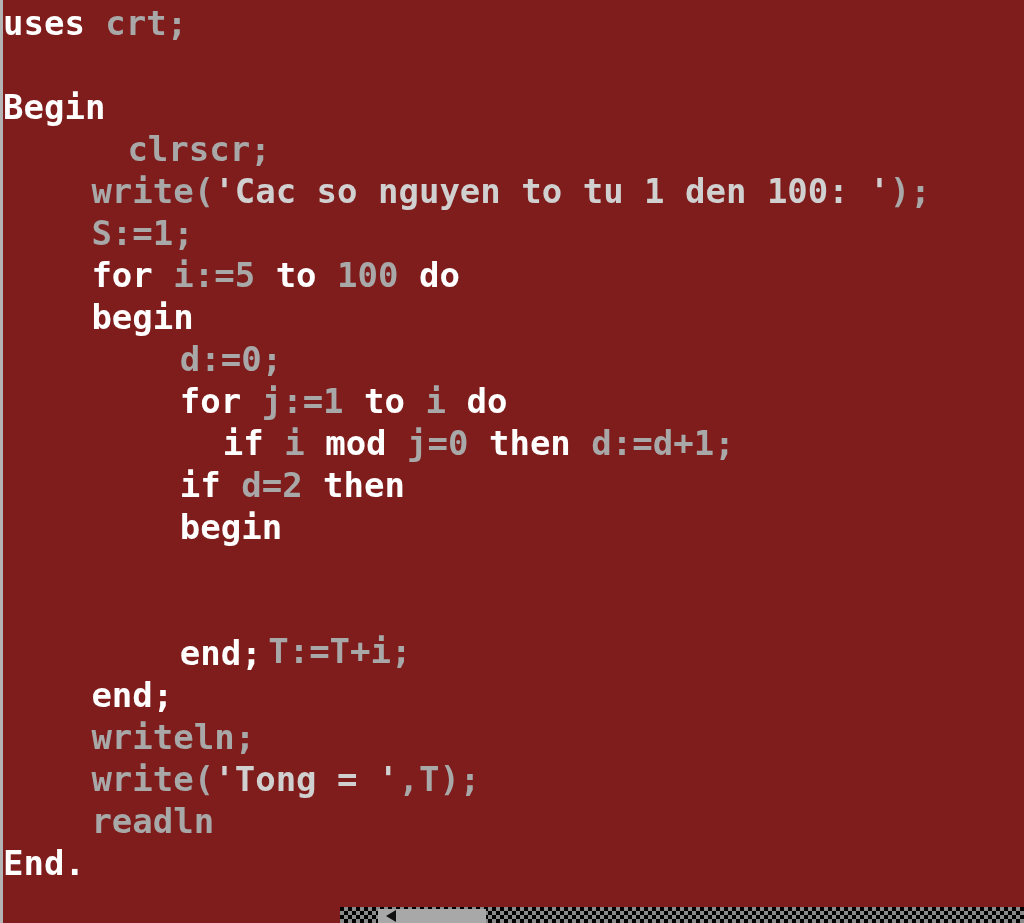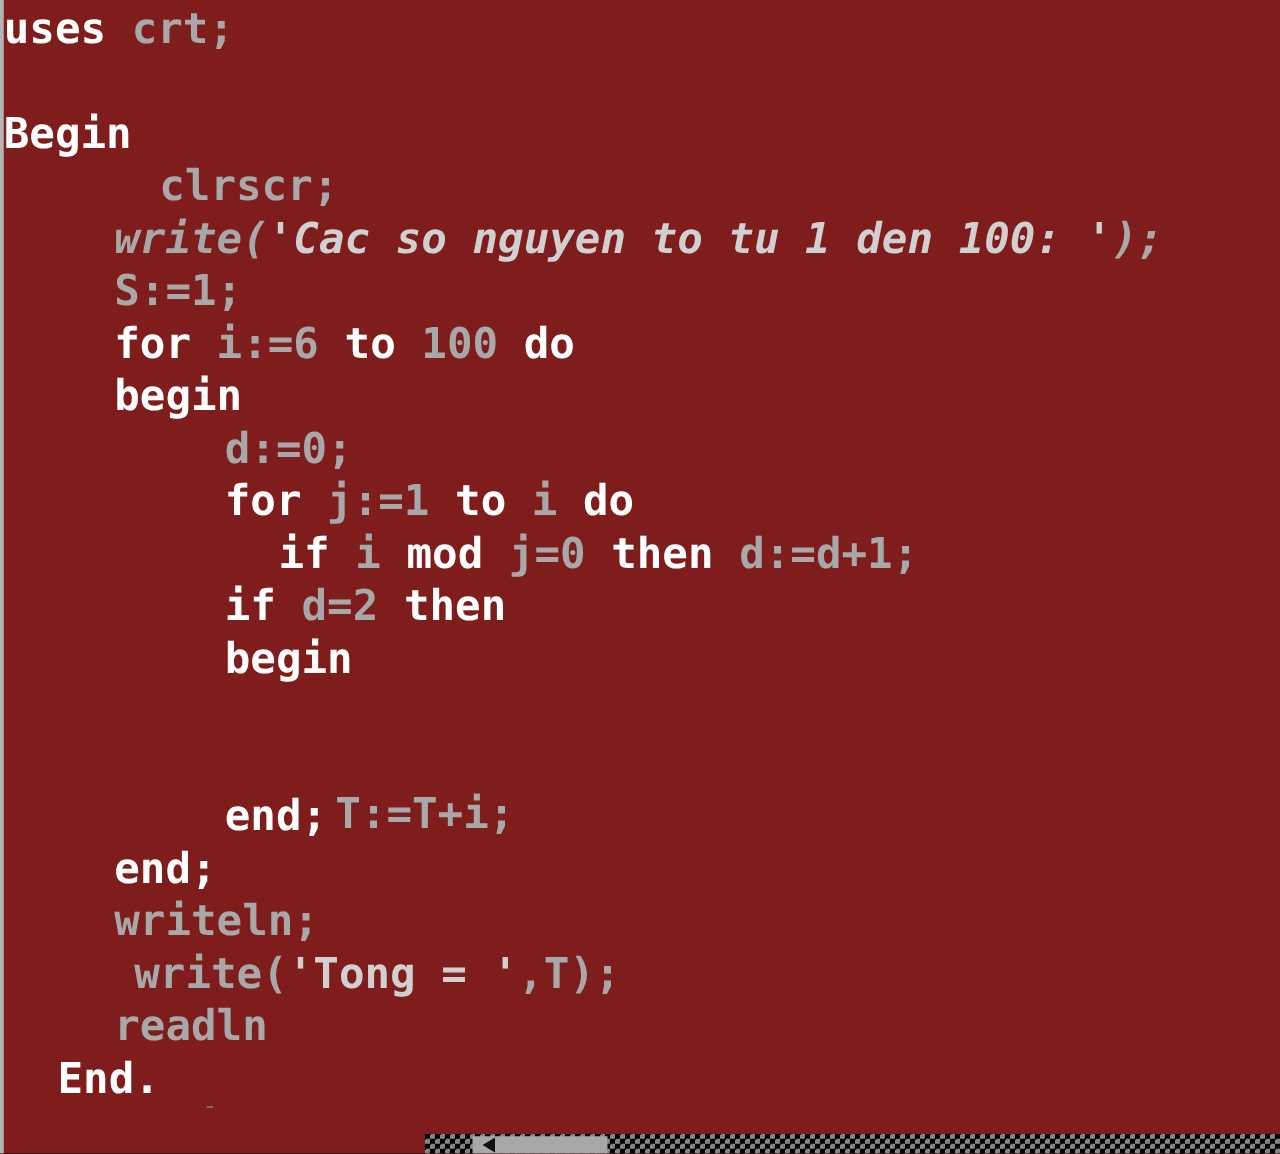--- a/index.html
+++ b/index.html
@@ -107,36 +107,36 @@
 <body>
 
 <div id="screen">
 
   <div id="left-border"></div>
 
   <div id="code-area">
       <div class="code-line" style="top: 2px; left: 3px;"><span class="tok kw">uses </span><span class="tok id">crt;</span></div>
       <div class="code-line" style="top: 86px; left: 3px;"><span class="tok kw">Begin</span></div>
       <div class="code-line" style="top: 128px; left: 91.4px; margin-left: 36px;"><span class="tok id">clrscr;</span></div>
-      <div class="code-line" style="top: 170px; left: 91.4px; font-style: italic;"><span class="tok id">write(</span><span class="tok str">'Cac so nguyen to tu 1 den 100: '</span><span class="tok id">);</span></div>
+      <div class="code-line" style="top: 170px; left: 91.4px;"><span class="tok id">write(</span><span class="tok str">'Cac so nguyen to tu 1 den 100: '</span><span class="tok id">);</span></div>
       <div class="code-line" style="top: 212px; left: 91.4px; text-align: right;"><span class="tok id">S:=1;</span></div>
-      <div class="code-line" style="top: 254px; left: 91.4px;"><span class="tok kw">for </span><span class="tok id">i:=6 </span><span class="tok kw">to </span><span class="tok num">100 </span><span class="tok kw">do</span></div>
+      <div class="code-line" style="top: 254px; left: 91.4px;"><span class="tok kw">for </span><span class="tok id">i:=5 </span><span class="tok kw">to </span><span class="tok num">100 </span><span class="tok kw">do</span></div>
       <div class="code-line" style="top: 296px; left: 91.4px;"><span class="tok kw">begin</span></div>
       <div class="code-line" style="top: 338px; left: 179.8px;"><span class="tok id">d:=0;</span></div>
       <div class="code-line" style="top: 380px; left: 179.8px;"><span class="tok kw">for </span><span class="tok id">j:=1 </span><span class="tok kw">to </span><span class="tok id">i </span><span class="tok kw">do</span></div>
       <div class="code-line" style="top: 422px; left: 179.8px; margin-left: 43px;"><span class="tok kw">if </span><span class="tok id">i </span><span class="tok kw">mod </span><span class="tok id">j=0 </span><span class="tok kw">then </span><span class="tok id">d:=d+1;</span></div>
       <div class="code-line" style="top: 464px; left: 179.8px; text-align: center;"><span class="tok kw">if </span><span class="tok id">d=2 </span><span class="tok kw">then</span></div>
       <div class="code-line" style="top: 506px; left: 179.8px;"><span class="tok kw">begin</span></div>
       <div class="code-line" style="top: 590px; left: 268.2px; margin-top: 40px;"><span class="tok id">T:=T+i;</span></div>
       <div class="code-line" style="top: 632px; left: 179.8px;"><span class="tok kw">end;</span></div>
       <div class="code-line" style="top: 674px; left: 91.4px;"><span class="tok kw">end;</span></div>
       <div class="code-line" style="top: 716px; left: 91.4px;"><span class="tok id">writeln;</span></div>
-      <div class="code-line" style="top: 758px; left: 91.4px; margin-left: 16px;"><span class="tok id">write(</span><span class="tok str">'Tong = '</span><span class="tok id">,T);</span></div>
+      <div class="code-line" style="top: 758px; left: 91.4px;"><span class="tok id">write(</span><span class="tok str">'Tong = '</span><span class="tok id">,T);</span></div>
       <div class="code-line" style="top: 800px; left: 91.4px;"><span class="tok id">readln</span></div>
-      <div class="code-line" style="top: 842px; left: 3px; padding-left: 43px;"><span class="tok kw">End.</span></div>
+      <div class="code-line" style="top: 842px; left: 3px;"><span class="tok kw">End.</span></div>
     </div>
 
   <div id="bottom-partial">writeln;</div>
 
   <div id="hscrollbar">
     <div id="hscroll-track"></div>
     <div id="hscroll-thumb"></div>
     <div id="hscroll-left-arrow"></div>
   </div>
 

